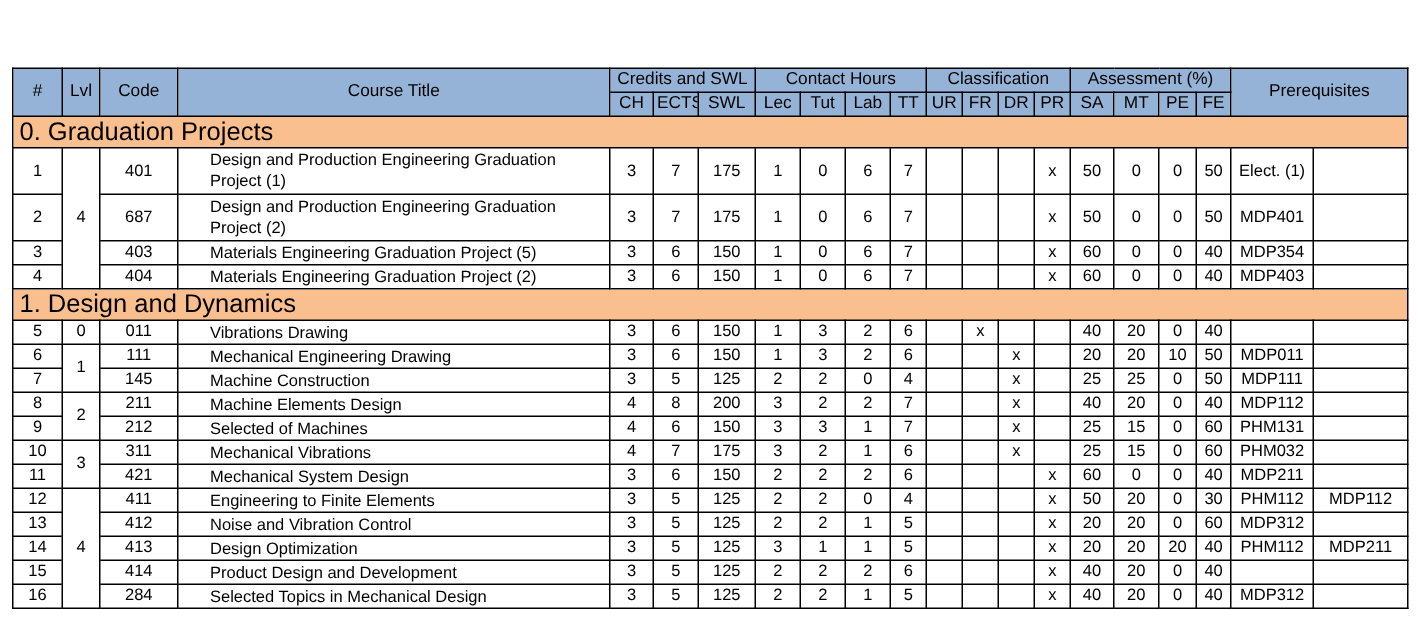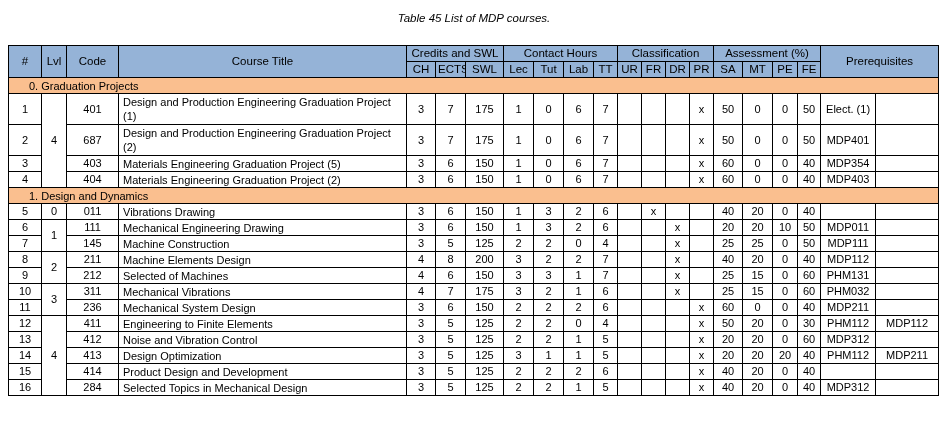--- a/index.html
+++ b/index.html
@@ -7,31 +7,30 @@
   .page{position:relative;width:948px;height:424px;background:#fff;overflow:hidden;}
   .caption{position:absolute;top:12px;left:0;width:948px;text-align:center;
            font-style:italic;font-size:11.5px;color:#000;}
   table.mdp{position:absolute;left:8px;top:45px;width:930px;border-collapse:collapse;
             table-layout:fixed;font-size:11px;}
   th,td{border:1px solid #000;padding:0 2px;overflow:hidden;vertical-align:middle;
         font-weight:normal;box-sizing:border-box;}
   thead th{background:var(--header-bg,#95B3D7);height:16px;text-align:center;
            font-size:11.5px;line-height:13px;}
   td.section-bar{background:var(--section-bg,#FABF8F);height:16px;text-align:left;
-                 padding-left:20px;font-size:11px;}
+                 padding-left:4px;font-size:17px;}
   td.c{text-align:center;height:16px;line-height:13px;}
-  td.t{text-align:left;padding-left:4px;line-height:14px;}
+  td.t{text-align:left;padding-left:21px;line-height:14px;}
   tr.tall td{height:31px;}
   td.lvl{text-align:center;}
 </style>
 </head>
 <body>
 
 <div class="page">
-  <div class="caption">Table 45 List of MDP courses.</div>
   <table class="mdp">
     <colgroup>
         <col style="width: 33px;">
         <col style="width: 25px;">
         <col style="width: 52px;">
         <col style="width: 288px;">
         <col style="width: 29px;">
         <col style="width: 30px;">
         <col style="width: 38px;">
         <col style="width: 30px;">
@@ -306,21 +305,21 @@
           <td class="c"></td>
           <td class="c">25</td>
           <td class="c">15</td>
           <td class="c">0</td>
           <td class="c">60</td>
           <td class="c">PHM032</td>
           <td class="c"></td>
         </tr>
         <tr>
           <td class="c">11</td>
-          <td class="c">236</td>
+          <td class="c">421</td>
           <td class="t">Mechanical System Design</td>
           <td class="c">3</td>
           <td class="c">6</td>
           <td class="c">150</td>
           <td class="c">2</td>
           <td class="c">2</td>
           <td class="c">2</td>
           <td class="c">6</td>
           <td class="c"></td>
           <td class="c"></td>

